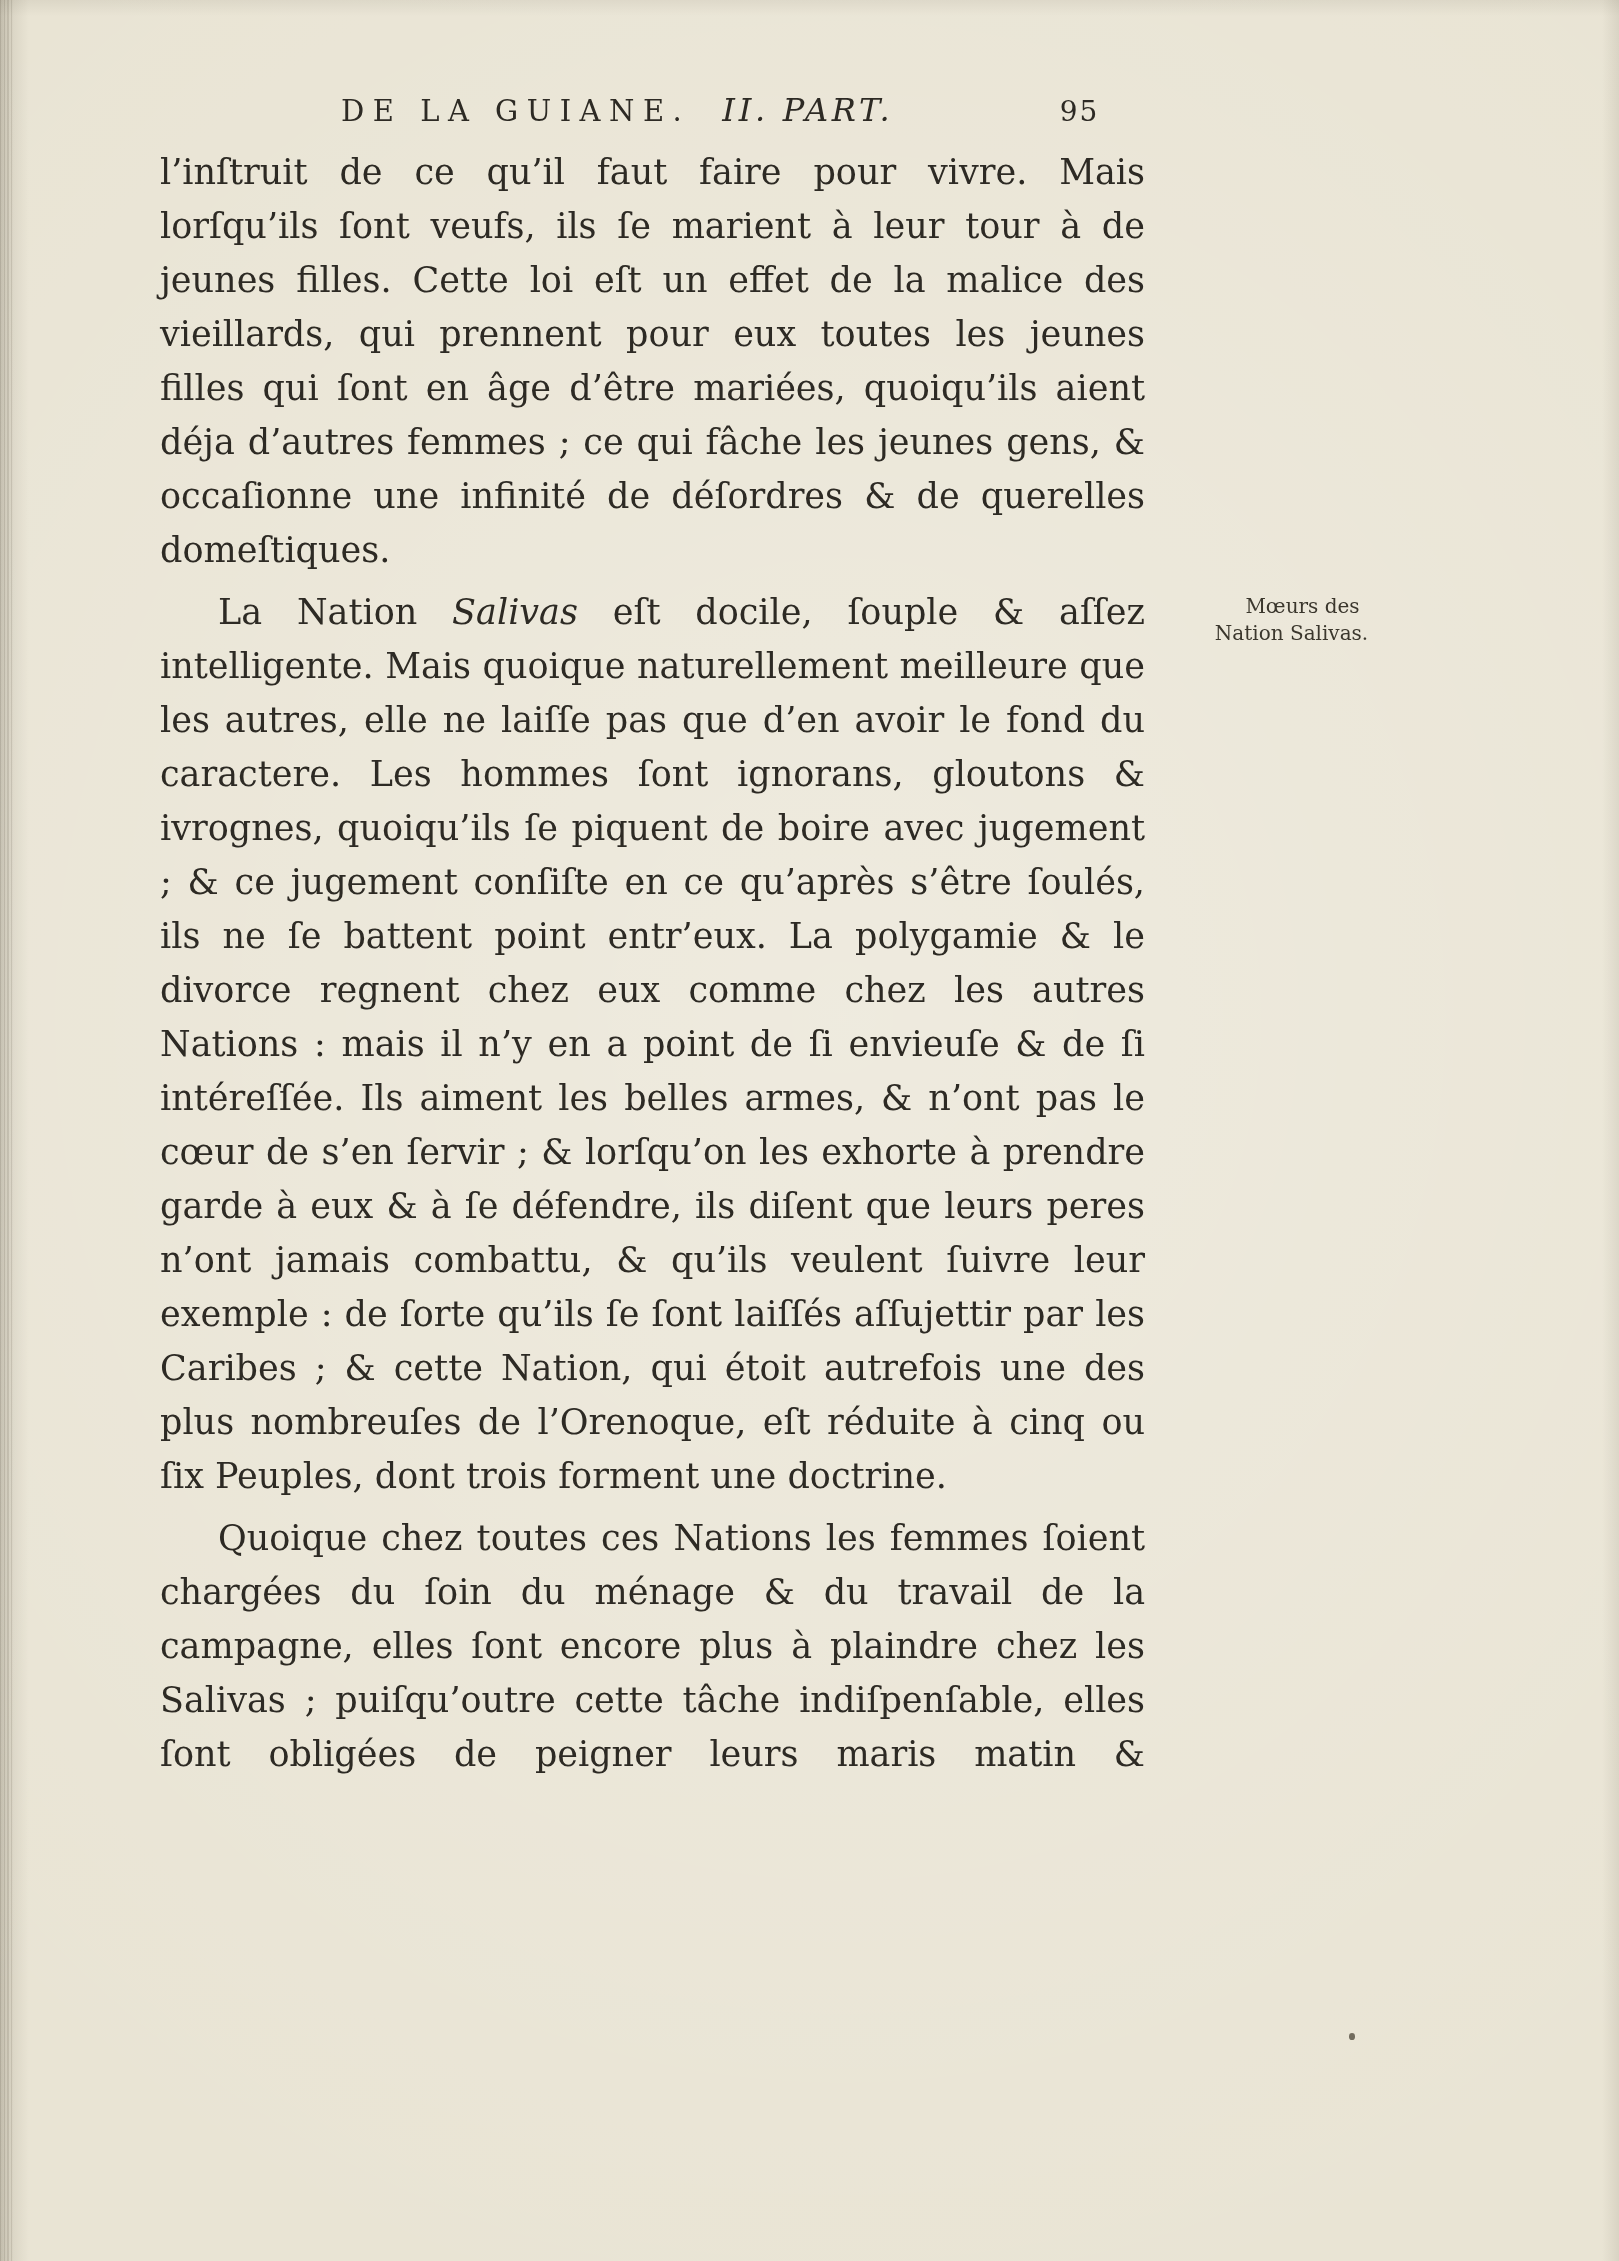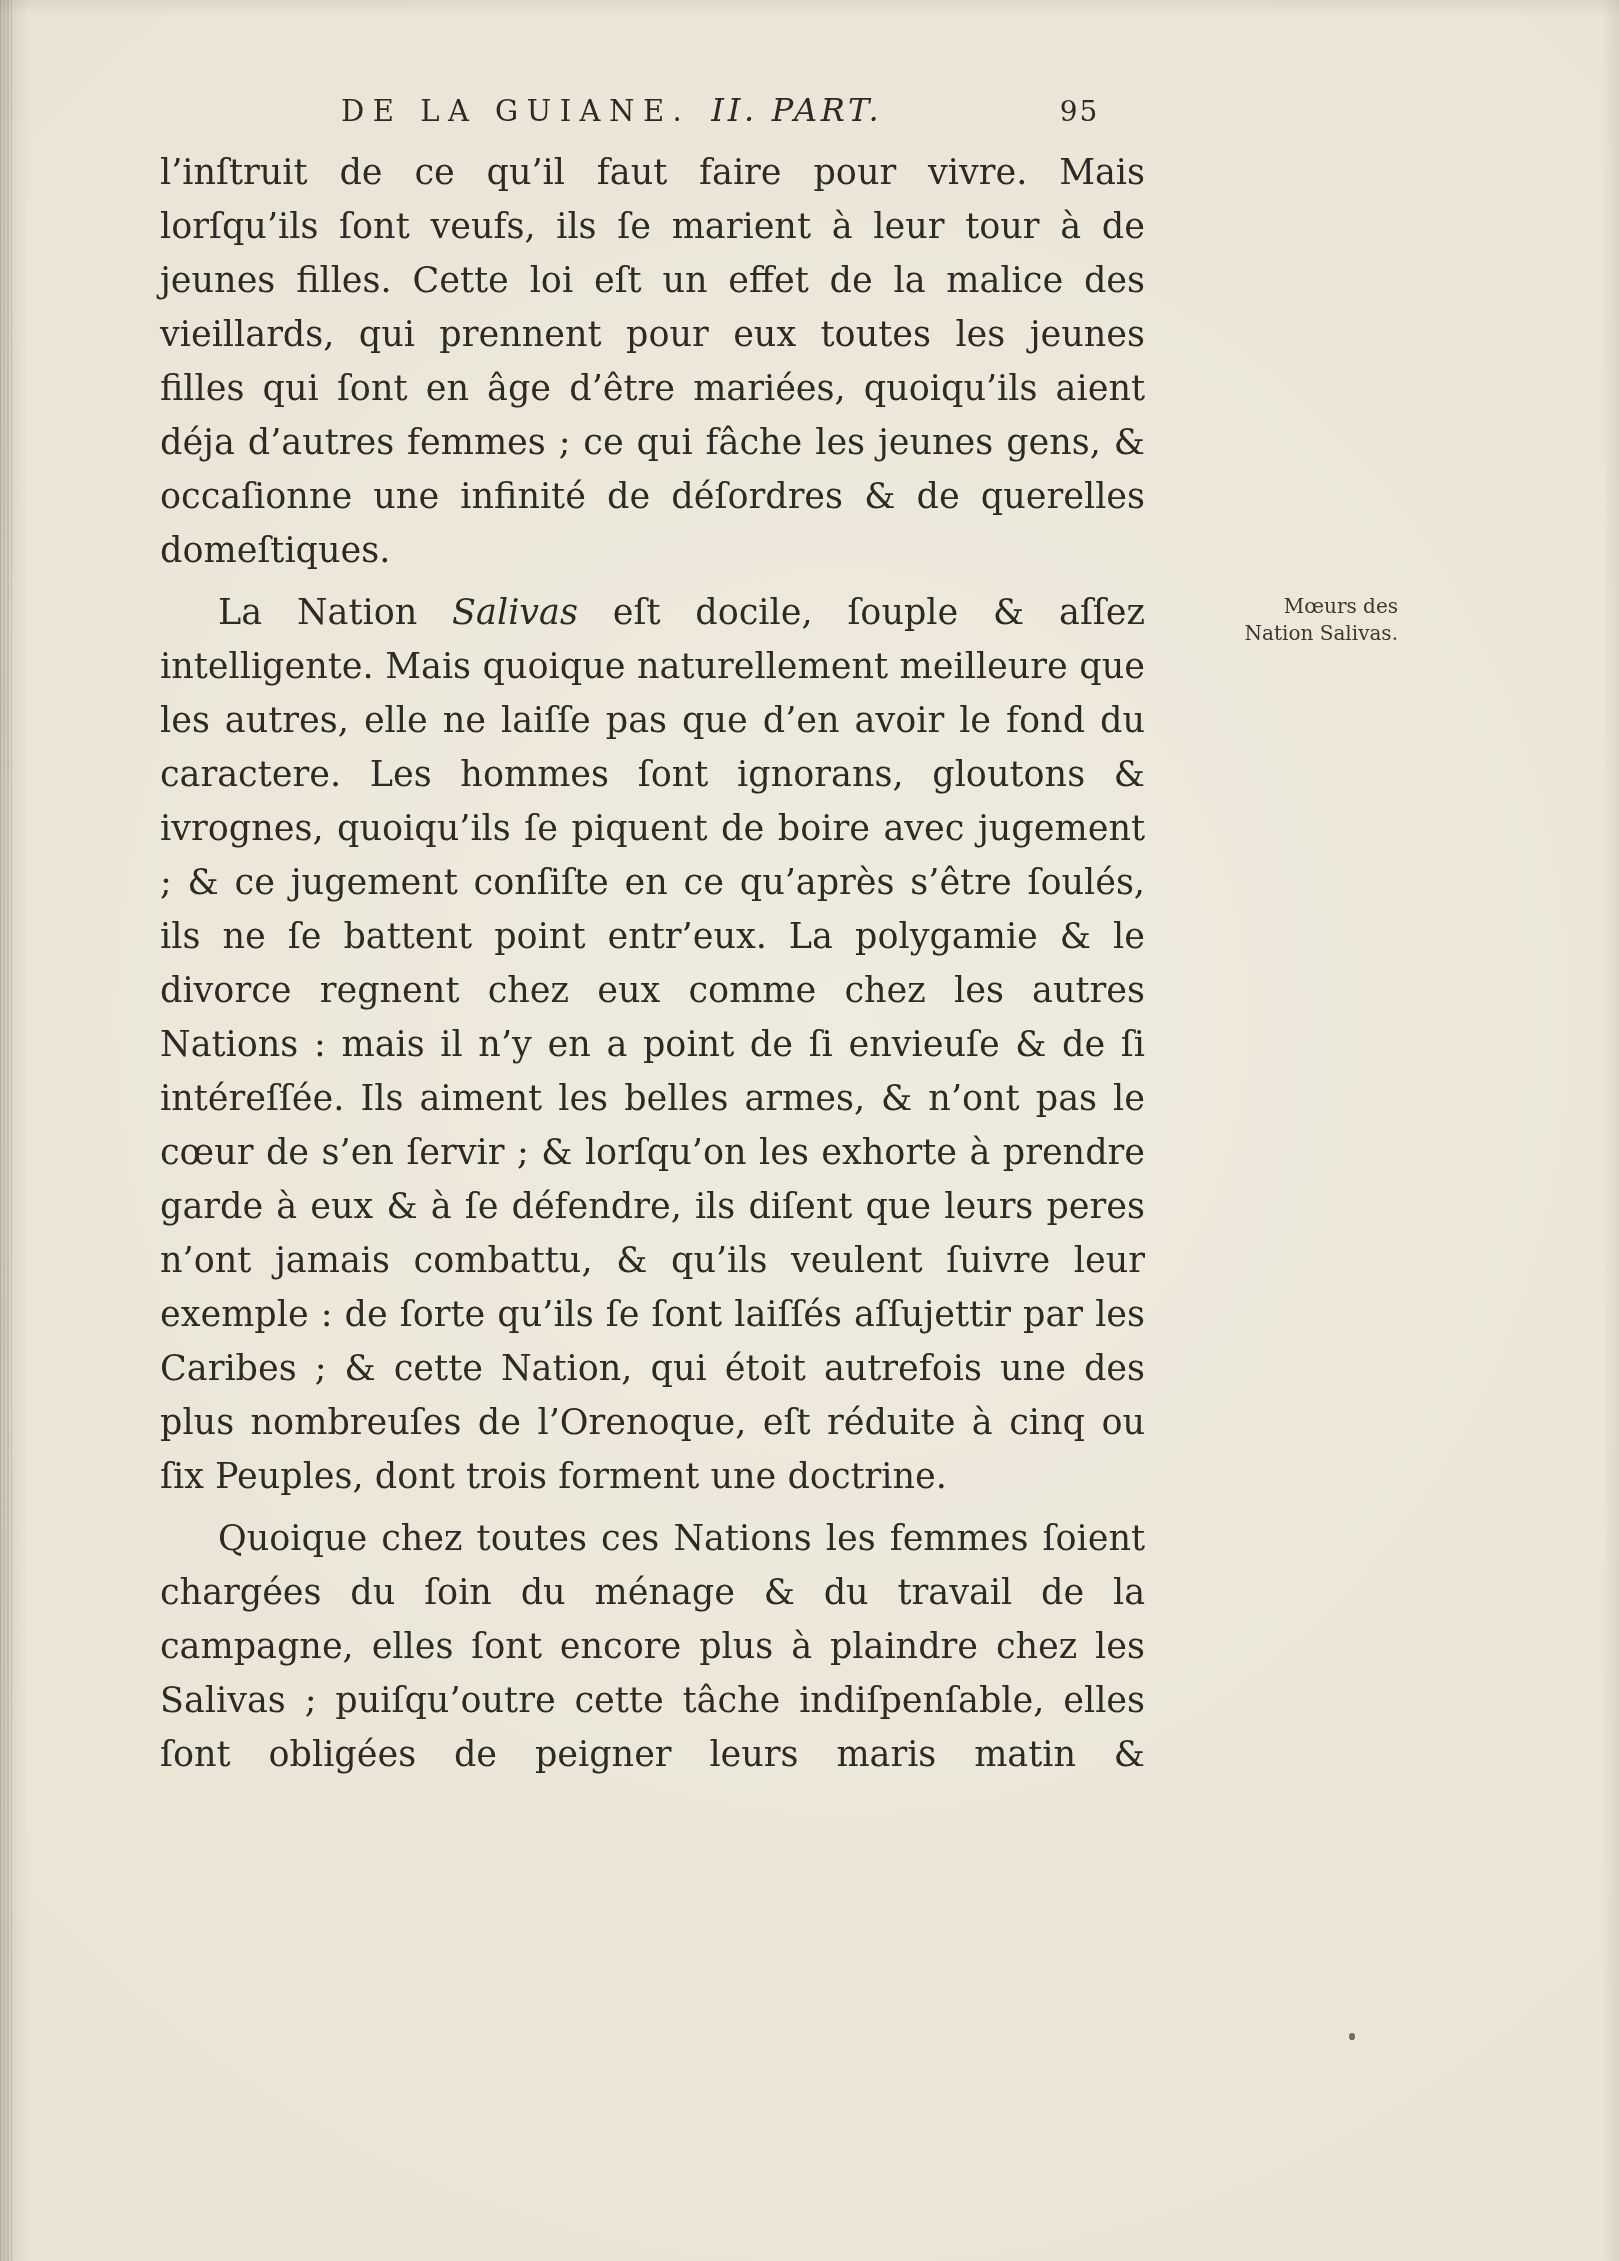--- a/index.html
+++ b/index.html
@@ -50,20 +50,21 @@
     margin-left: 152px;
     width: 1001px;
   }
 
   .running-head {
     display: flex;
     align-items: baseline;
     height: 39px;
     font-size: 28px;
     white-space: nowrap;
+    gap: 11px;
   }
   .head-title {
     margin-left: 189px;
     letter-spacing: 8.5px;
     font-variant: small-caps;
     font-size: 29px;
   }
   .head-part {
     margin-left: 21px;
     font-style: italic;
@@ -104,21 +105,21 @@
   }
 
   .margin-note {
     position: absolute;
     top: 8.5px;
     left: calc(100% + 32px);
     width: 213px;
     font-size: 20px;
     line-height: 27px;
     color: #3b372d;
-    text-align: right;
+    text-align: center;
     white-space: nowrap;
   }
   .mn-line1 {
     display: block;
     padding-left: 22px;
   }
   .mn-line2 {
     display: block;
   }
 

